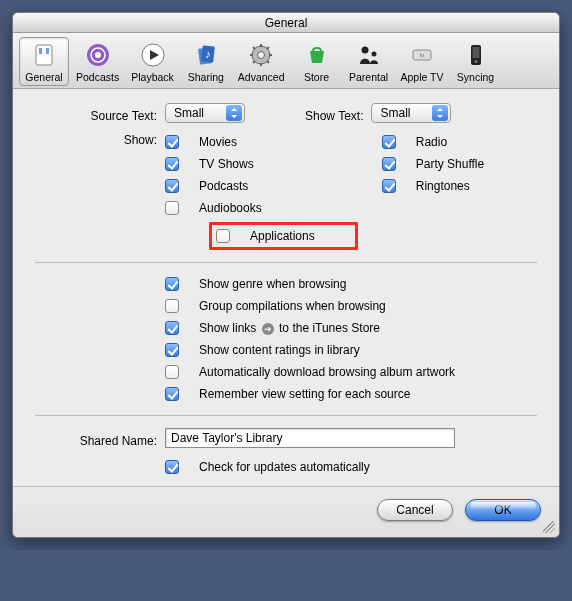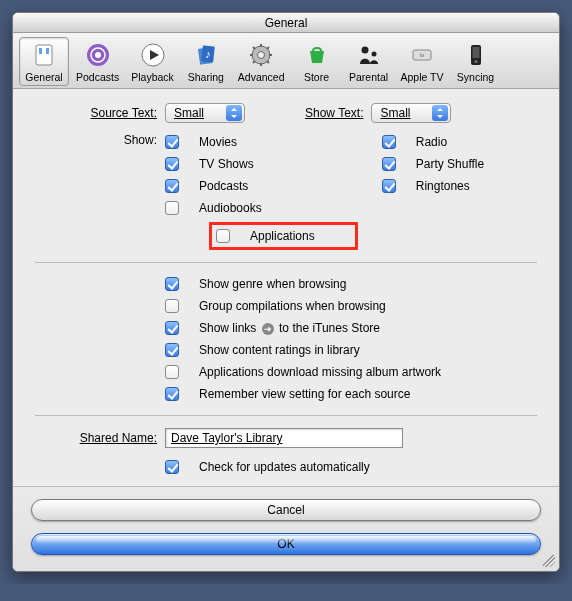--- a/index.html
+++ b/index.html
@@ -65,22 +65,21 @@
     margin-bottom: 2px;
     display: flex;
     align-items: center;
     justify-content: center;
   }
   .content {
     padding: 14px 22px 10px;
   }
   .row {
     display: flex;
-    align-items: center;
-    text-decoration: underline;
+    align-items: flex-end;
   }
   .label-col {
     width: 130px;
     text-align: right;
     padding-right: 8px;
   }
   .popup {
     display: inline-flex;
     align-items: center;
     justify-content: space-between;
@@ -159,21 +158,21 @@
     border-top: 1px solid #bcbcbc;
     margin: 12px 0;
   }
   .options-block {
     padding-left: 130px;
     display: flex;
     flex-direction: column;
     gap: 4px;
   }
   .shared-input {
-    width: 238px;
+    width: 290px;
     height: 20px;
     border: 1px solid #8a8a8a;
     background: #fff;
     padding: 0 5px;
     font-family: inherit;
     font-size: 12px;
     box-shadow: inset 1px 1px 2px rgba(0,0,0,.15);
   }
   .arrow-circle {
     display: inline-flex;
@@ -186,21 +185,20 @@
     font-size: 9px;
     margin: 0 2px;
   }
   .footer {
     display: flex;
     justify-content: flex-end;
     gap: 12px;
     padding: 12px 18px 16px;
     border-top: 1px solid #bcbcbc;
     background: linear-gradient(#eaeaea, #e0e0e0);
-    flex-direction: column;
   }
   .aqua-btn {
     min-width: 76px;
     height: 22px;
     border-radius: 11px;
     border: 1px solid #7a7a7a;
     background: linear-gradient(#ffffff, #d8d8d8);
     font-family: inherit;
     font-size: 12px;
     position: relative;
@@ -405,21 +403,21 @@
         <label class="chk">
           <span class="chkbox checked"></span>
           <span>Show links <span class="arrow-circle">➜</span> to the iTunes Store</span>
         </label>
         <label class="chk">
           <span class="chkbox checked"></span>
           <span>Show content ratings in library</span>
         </label>
         <label class="chk">
           <span class="chkbox"></span>
-          <span>Applications download missing album artwork</span>
+          <span>Automatically download browsing album artwork</span>
         </label>
         <label class="chk">
           <span class="chkbox checked"></span>
           <span>Remember view setting for each source</span>
         </label>
       </div>
 
     <hr class="sep">
 
     <div class="row">

